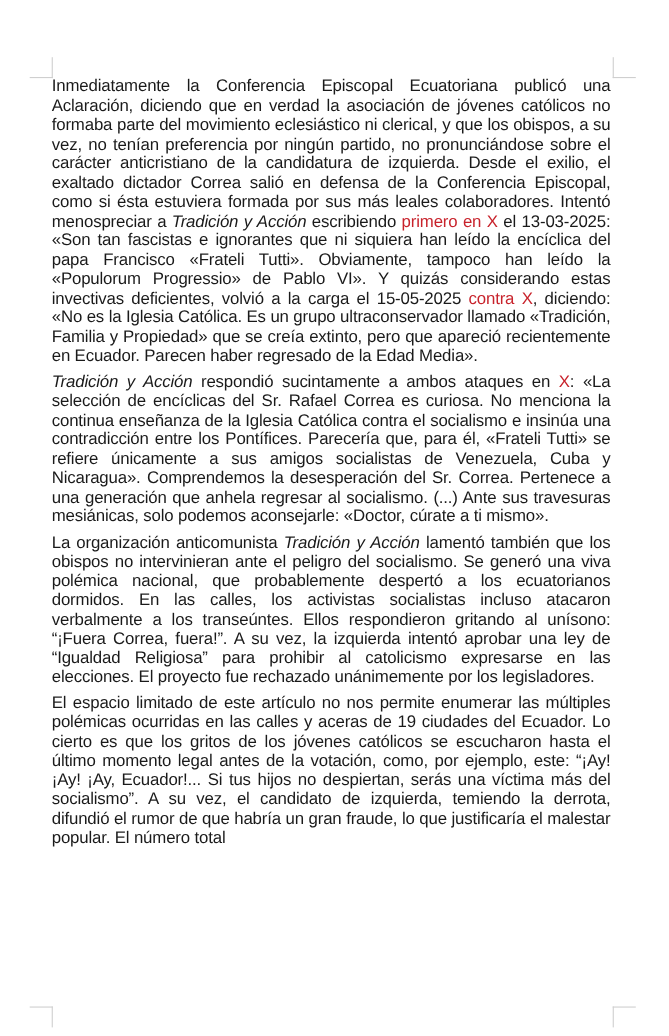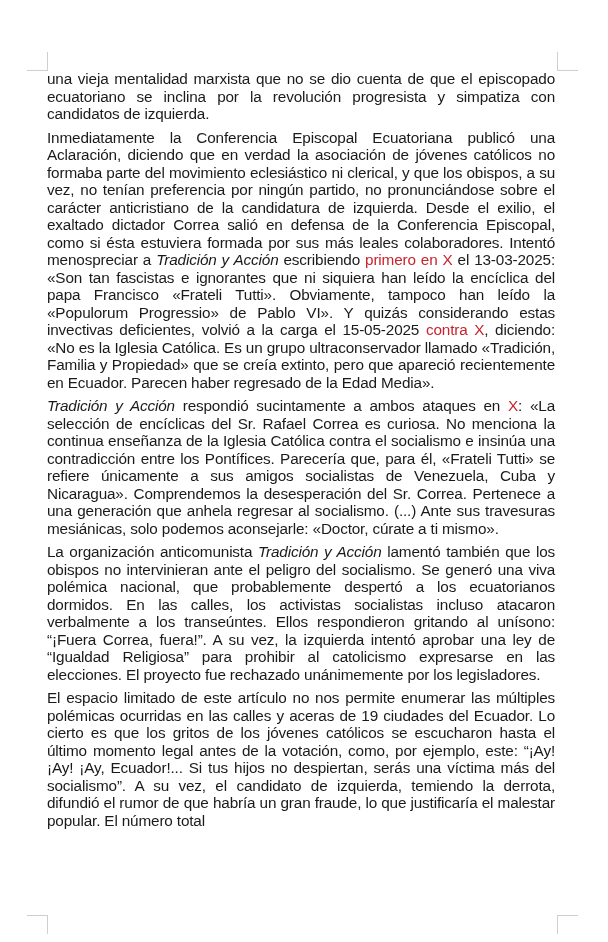--- a/index.html
+++ b/index.html
@@ -21,21 +21,20 @@
   em { }
 </style>
 </head>
 <body>
 
 <div class="page">
   <div class="corner tl"></div>
   <div class="corner tr"></div>
 
   <div class="body-text" id="body-text">
-      <p><span>una vieja mentalidad marxista que no se dio cuenta de que el episcopado ecuatoriano se inclina por la revolución progresista y simpatiza con candidatos de izquierda.</span></p>
       <p><span>Inmediatamente la Conferencia Episcopal Ecuatoriana publicó una Aclaración, diciendo que en verdad la asociación de jóvenes católicos no formaba parte del movimiento eclesiástico ni clerical, y que los obispos, a su vez, no tenían preferencia por ningún partido, no pronunciándose sobre el carácter anticristiano de la candidatura de izquierda. Desde el exilio, el exaltado dictador Correa salió en defensa de la Conferencia Episcopal, como si ésta estuviera formada por sus más leales colaboradores. Intentó menospreciar a </span><em>Tradición y Acción</em><span> escribiendo </span><a class="red-link" style="color: rgb(200, 35, 44);">primero en X</a><span> el 13-03-2025: «Son tan fascistas e ignorantes que ni siquiera han leído la encíclica del papa Francisco «Frateli Tutti». Obviamente, tampoco han leído la «Populorum Progressio» de Pablo VI». Y quizás considerando estas invectivas deficientes, volvió a la carga el 15-05-2025 </span><a class="red-link" style="color: rgb(200, 35, 44);">contra X</a><span>, diciendo: «No es la Iglesia Católica. Es un grupo ultraconservador llamado «Tradición, Familia y Propiedad» que se creía extinto, pero que apareció recientemente en Ecuador. Parecen haber regresado de la Edad Media».</span></p>
       <p><em>Tradición y Acción</em><span> respondió sucintamente a ambos ataques en </span><a class="red-link" style="color: rgb(200, 35, 44);">X</a><span>: «La selección de encíclicas del Sr. Rafael Correa es curiosa. No menciona la continua enseñanza de la Iglesia Católica contra el socialismo e insinúa una contradicción entre los Pontífices. Parecería que, para él, «Frateli Tutti» se refiere únicamente a sus amigos socialistas de Venezuela, Cuba y Nicaragua». Comprendemos la desesperación del Sr. Correa. Pertenece a una generación que anhela regresar al socialismo. (...) Ante sus travesuras mesiánicas, solo podemos aconsejarle: «Doctor, cúrate a ti mismo».</span></p>
       <p><span>La organización anticomunista </span><em>Tradición y Acción</em><span> lamentó también que los obispos no intervinieran ante el peligro del socialismo. Se generó una viva polémica nacional, que probablemente despertó a los ecuatorianos dormidos. En las calles, los activistas socialistas incluso atacaron verbalmente a los transeúntes. Ellos respondieron gritando al unísono: “¡Fuera Correa, fuera!”. A su vez, la izquierda intentó aprobar una ley de “Igualdad Religiosa” para prohibir al catolicismo expresarse en las elecciones. El proyecto fue rechazado unánimemente por los legisladores.</span></p>
       <p><span>El espacio limitado de este artículo no nos permite enumerar las múltiples polémicas ocurridas en las calles y aceras de 19 ciudades del Ecuador. Lo cierto es que los gritos de los jóvenes católicos se escucharon hasta el último momento legal antes de la votación, como, por ejemplo, este: “¡Ay! ¡Ay! ¡Ay, Ecuador!... Si tus hijos no despiertan, serás una víctima más del socialismo”. A su vez, el candidato de izquierda, temiendo la derrota, difundió el rumor de que habría un gran fraude, lo que justificaría el malestar popular. El número total</span></p>
     </div>
 
   <div class="corner bl"></div>
   <div class="corner br"></div>
 </div>
 

